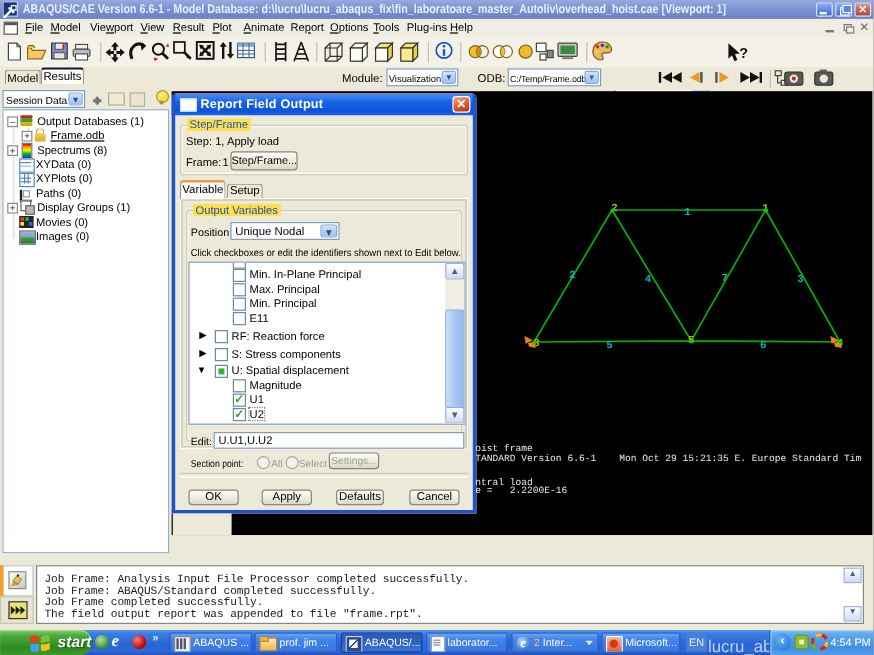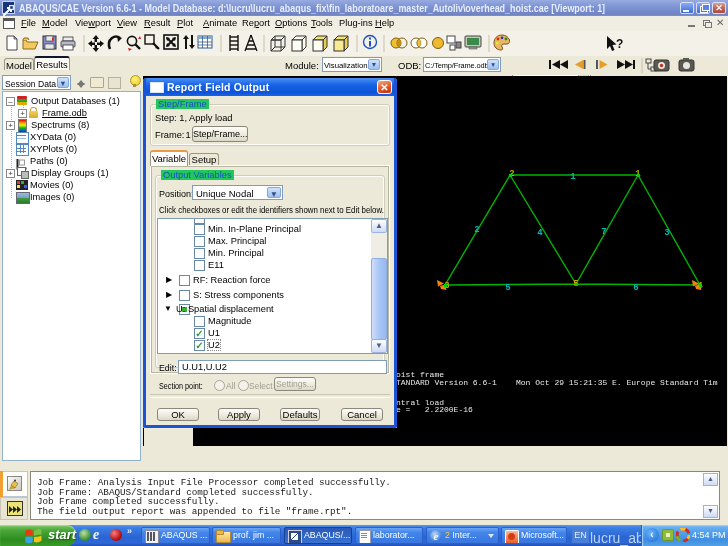--- a/index.html
+++ b/index.html
@@ -50,21 +50,21 @@
     border:1px solid #2a60c8;color:#fff;font-size:8.8px;white-space:nowrap;overflow:hidden;}
   
   #dialog{left:143px;top:78px;width:254px;height:350px;
     border-radius:4px 4px 0 0;
     background:#ece9d8;
     box-shadow:0 0 0 0 transparent;}
   #dlgborder{left:0;top:0;width:254px;height:350px;box-sizing:border-box;
     border:3px solid #1b54d3;border-top:none;border-radius:4px 4px 2px 2px;}
   #dlgtitle{left:0;top:0;width:254px;height:18px;border-radius:4px 4px 0 0;
     background:linear-gradient(180deg,#4a90f5 0%,#1862e5 40%,#0c53d8 80%,#1a63e8 100%);}
-  .grouplbl{position:absolute;color:#1a50c8;font-size:9.3px;background:#22c55e;padding:0 2px;}
+  .grouplbl{position:absolute;color:#1a50c8;font-size:9.3px;background:#fde047;padding:0 2px;}
   .groupbox{position:absolute;border:1px solid #cfccba;border-radius:3px;box-sizing:border-box;
     box-shadow:inset 0 0 0 1px #fdfcf8;}
   .dbtn{position:absolute;background:linear-gradient(180deg,#fdfdfa,#ece9d8 60%,#dcd8c8);
     border:1px solid #8a887c;border-radius:3px;font-size:9.5px;text-align:center;box-sizing:border-box;color:#000;}
   .chk{position:absolute;width:11px;height:11px;background:#fff;border:1px solid #6a88a8;box-sizing:border-box;}
   .ltxt{position:absolute;font-size:9.3px;color:#000;white-space:nowrap;}
 </style>
 </head>
 <body>
 <div id="screen">
@@ -561,21 +561,21 @@
       <div class="ltxt" style="left:8px;top:56px;font-size:8px;">▶</div>
       <div class="chk" style="left:21px;top:56px;"></div>
         <div class="ltxt" style="left:35px;top:56px;">RF: Reaction force</div>
       <div class="ltxt" style="left:8px;top:71px;font-size:8px;">▶</div>
       <div class="chk" style="left:21px;top:71px;"></div>
         <div class="ltxt" style="left:35px;top:71px;">S: Stress components</div>
       <div class="ltxt" style="left:6px;top:85px;font-size:8px;">▼</div>
       <div class="chk" style="left:21px;top:85px;">
           <div class="abs" style="left:2px;top:2px;width:5px;height:5px;background:#35b335;"></div>
         </div>
-      <div class="ltxt" style="left:18px;top:85px;">U: Spatial displacement</div>
+      <div class="ltxt" style="left:35px;top:85px;">U: Spatial displacement</div>
       <div class="chk" style="left:36px;top:97px;"></div>
         <div class="ltxt" style="left:50px;top:97px;">Magnitude</div>
       <div class="chk" style="left:36px;top:109px;color:#2aa02a;font-size:10px;line-height:9px;font-weight:bold;text-align:center;">✓</div>
         <div class="ltxt" style="left:50px;top:109px;">U1</div>
       <div class="chk" style="left:36px;top:121px;color:#2aa02a;font-size:10px;line-height:9px;font-weight:bold;text-align:center;">✓</div>
         <div class="ltxt" style="left:50px;top:121px;outline:1px dotted #888;">U2</div>
 
       <div class="abs" style="left:213px;top:0;width:16px;height:134px;background:#f0eee4;"></div>
       <div class="abs" style="left:213px;top:0px;width:16px;height:14px;background:linear-gradient(180deg,#fdfefe,#cfdaf3);border:1px solid #9cb3de;border-radius:2px;box-sizing:border-box;color:#4d6185;font-size:8px;text-align:center;line-height:12px;">▲</div>
       <div class="abs" style="left:213px;top:120px;width:16px;height:14px;background:linear-gradient(180deg,#fdfefe,#cfdaf3);border:1px solid #9cb3de;border-radius:2px;box-sizing:border-box;color:#4d6185;font-size:8px;text-align:center;line-height:12px;">▼</div>

